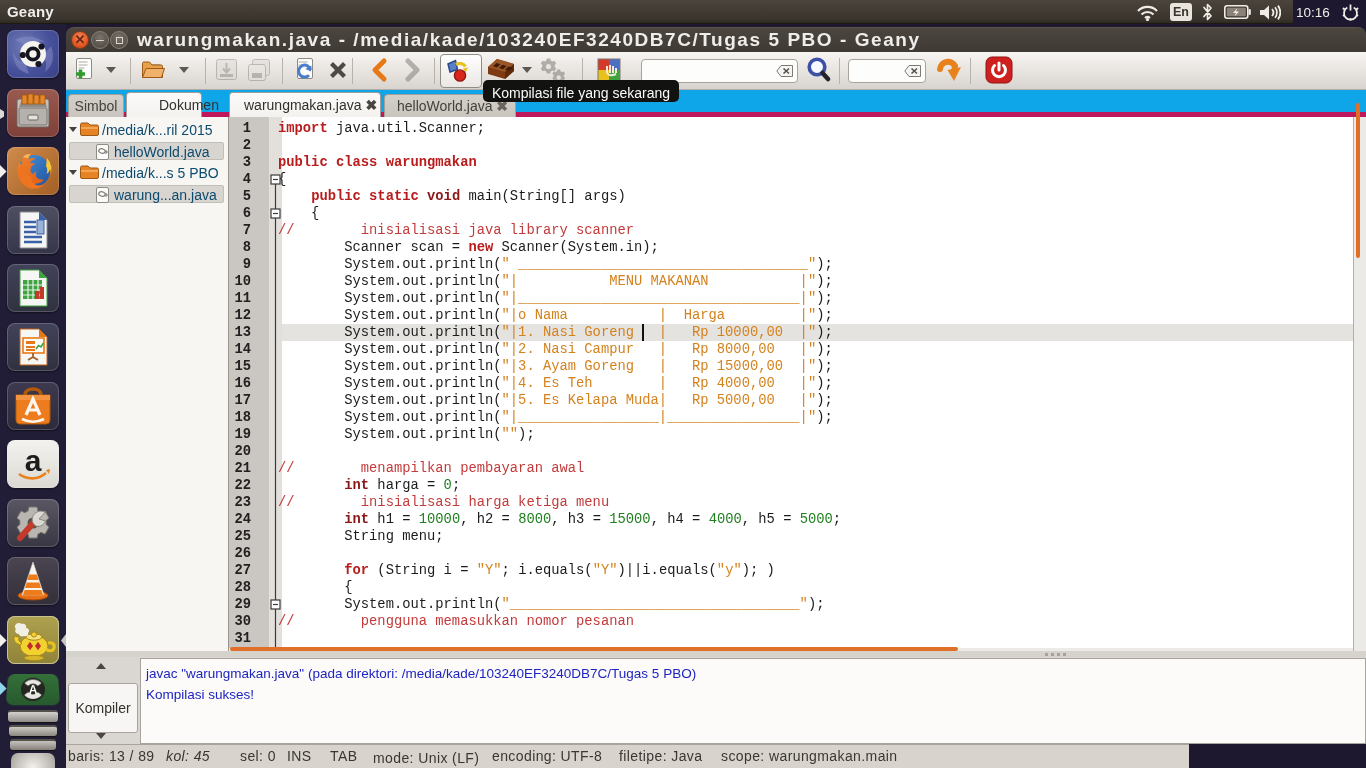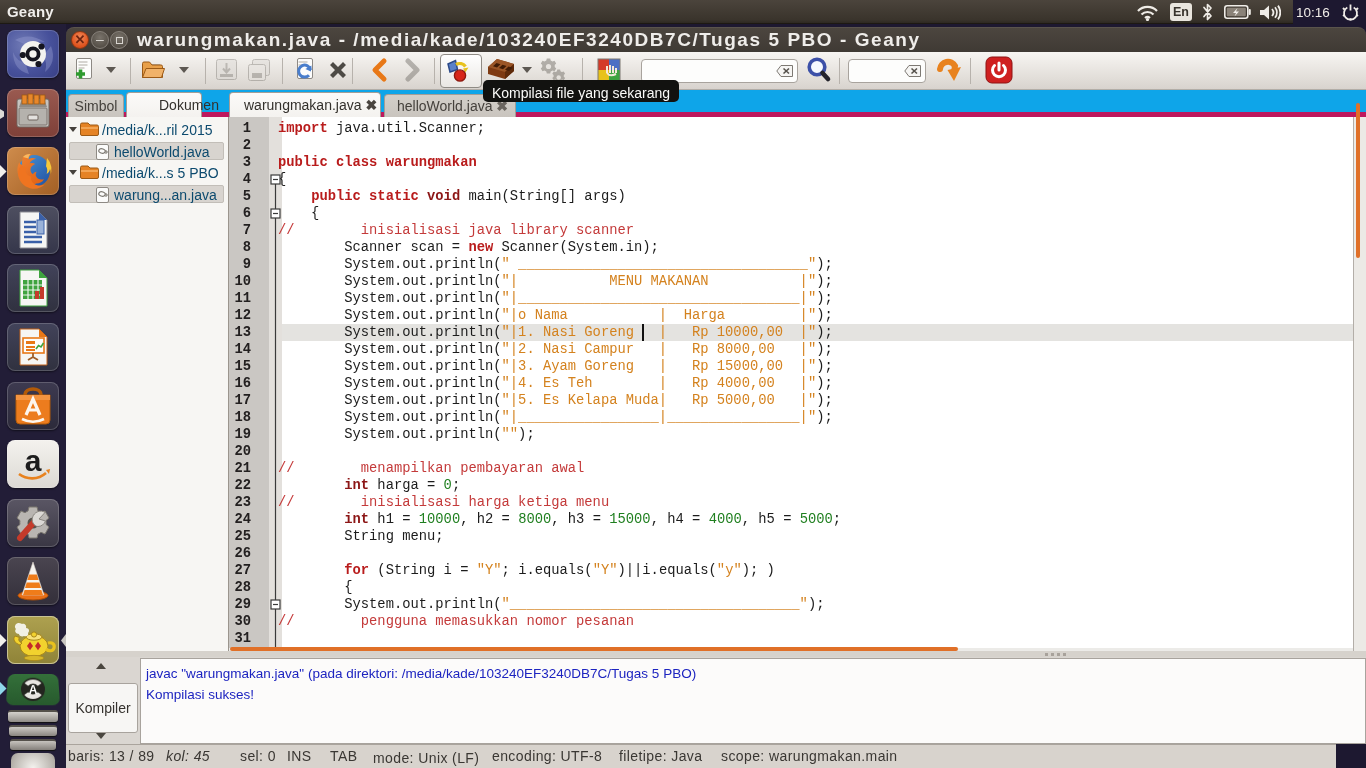--- a/index.html
+++ b/index.html
@@ -51,21 +51,21 @@
   #curline { position:absolute; left:53px; top:207px; width:1071px; height:17px; background:#e4e3e0; }
   .k { color:#b91c1c; font-weight:bold; }   
   .t { color:#8c1616; font-weight:bold; }   
   .c { color:#c43a3a; }                     
   .s { color:#d4821e; }                     
   .n { color:#1f7f1f; }                     
   
   #splitter { position:absolute; left:0; top:624px; width:1300px; height:6px; background:#d6d2cc; }
   #panel { position:absolute; left:0; top:630px; width:1300px; height:87px; background:#dad6d1; }
   #panelmsg { position:absolute; left:74px; top:1px; width:1226px; height:86px; background:#fcfbfa; border:1px solid #a8a39d; }
-  #statusbar { position:absolute; left:0; top:717px; width:1270px; height:24px; background:#d8d3cd; border-top:1px solid #aaa49d; color:#3a3733; font-size:14px; letter-spacing:0.4px; }
+  #statusbar { position:absolute; left:0; top:717px; width:1123px; height:24px; background:#d8d3cd; border-top:1px solid #aaa49d; color:#3a3733; font-size:14px; letter-spacing:0.4px; }
 </style>
 </head>
 <body>
 <div id="topbar" class="abs">
   <span class="appname">Geany</span>
   <span id="clock">10:16</span>
   <span id="enbox">En</span>
   <svg style="position:absolute; left:1135px; top:4px;" width="25" height="17">
     <g fill="none" stroke="#efece7" stroke-width="2.2">
       <path d="M3 7 a13 13 0 0 1 19 0"></path>

